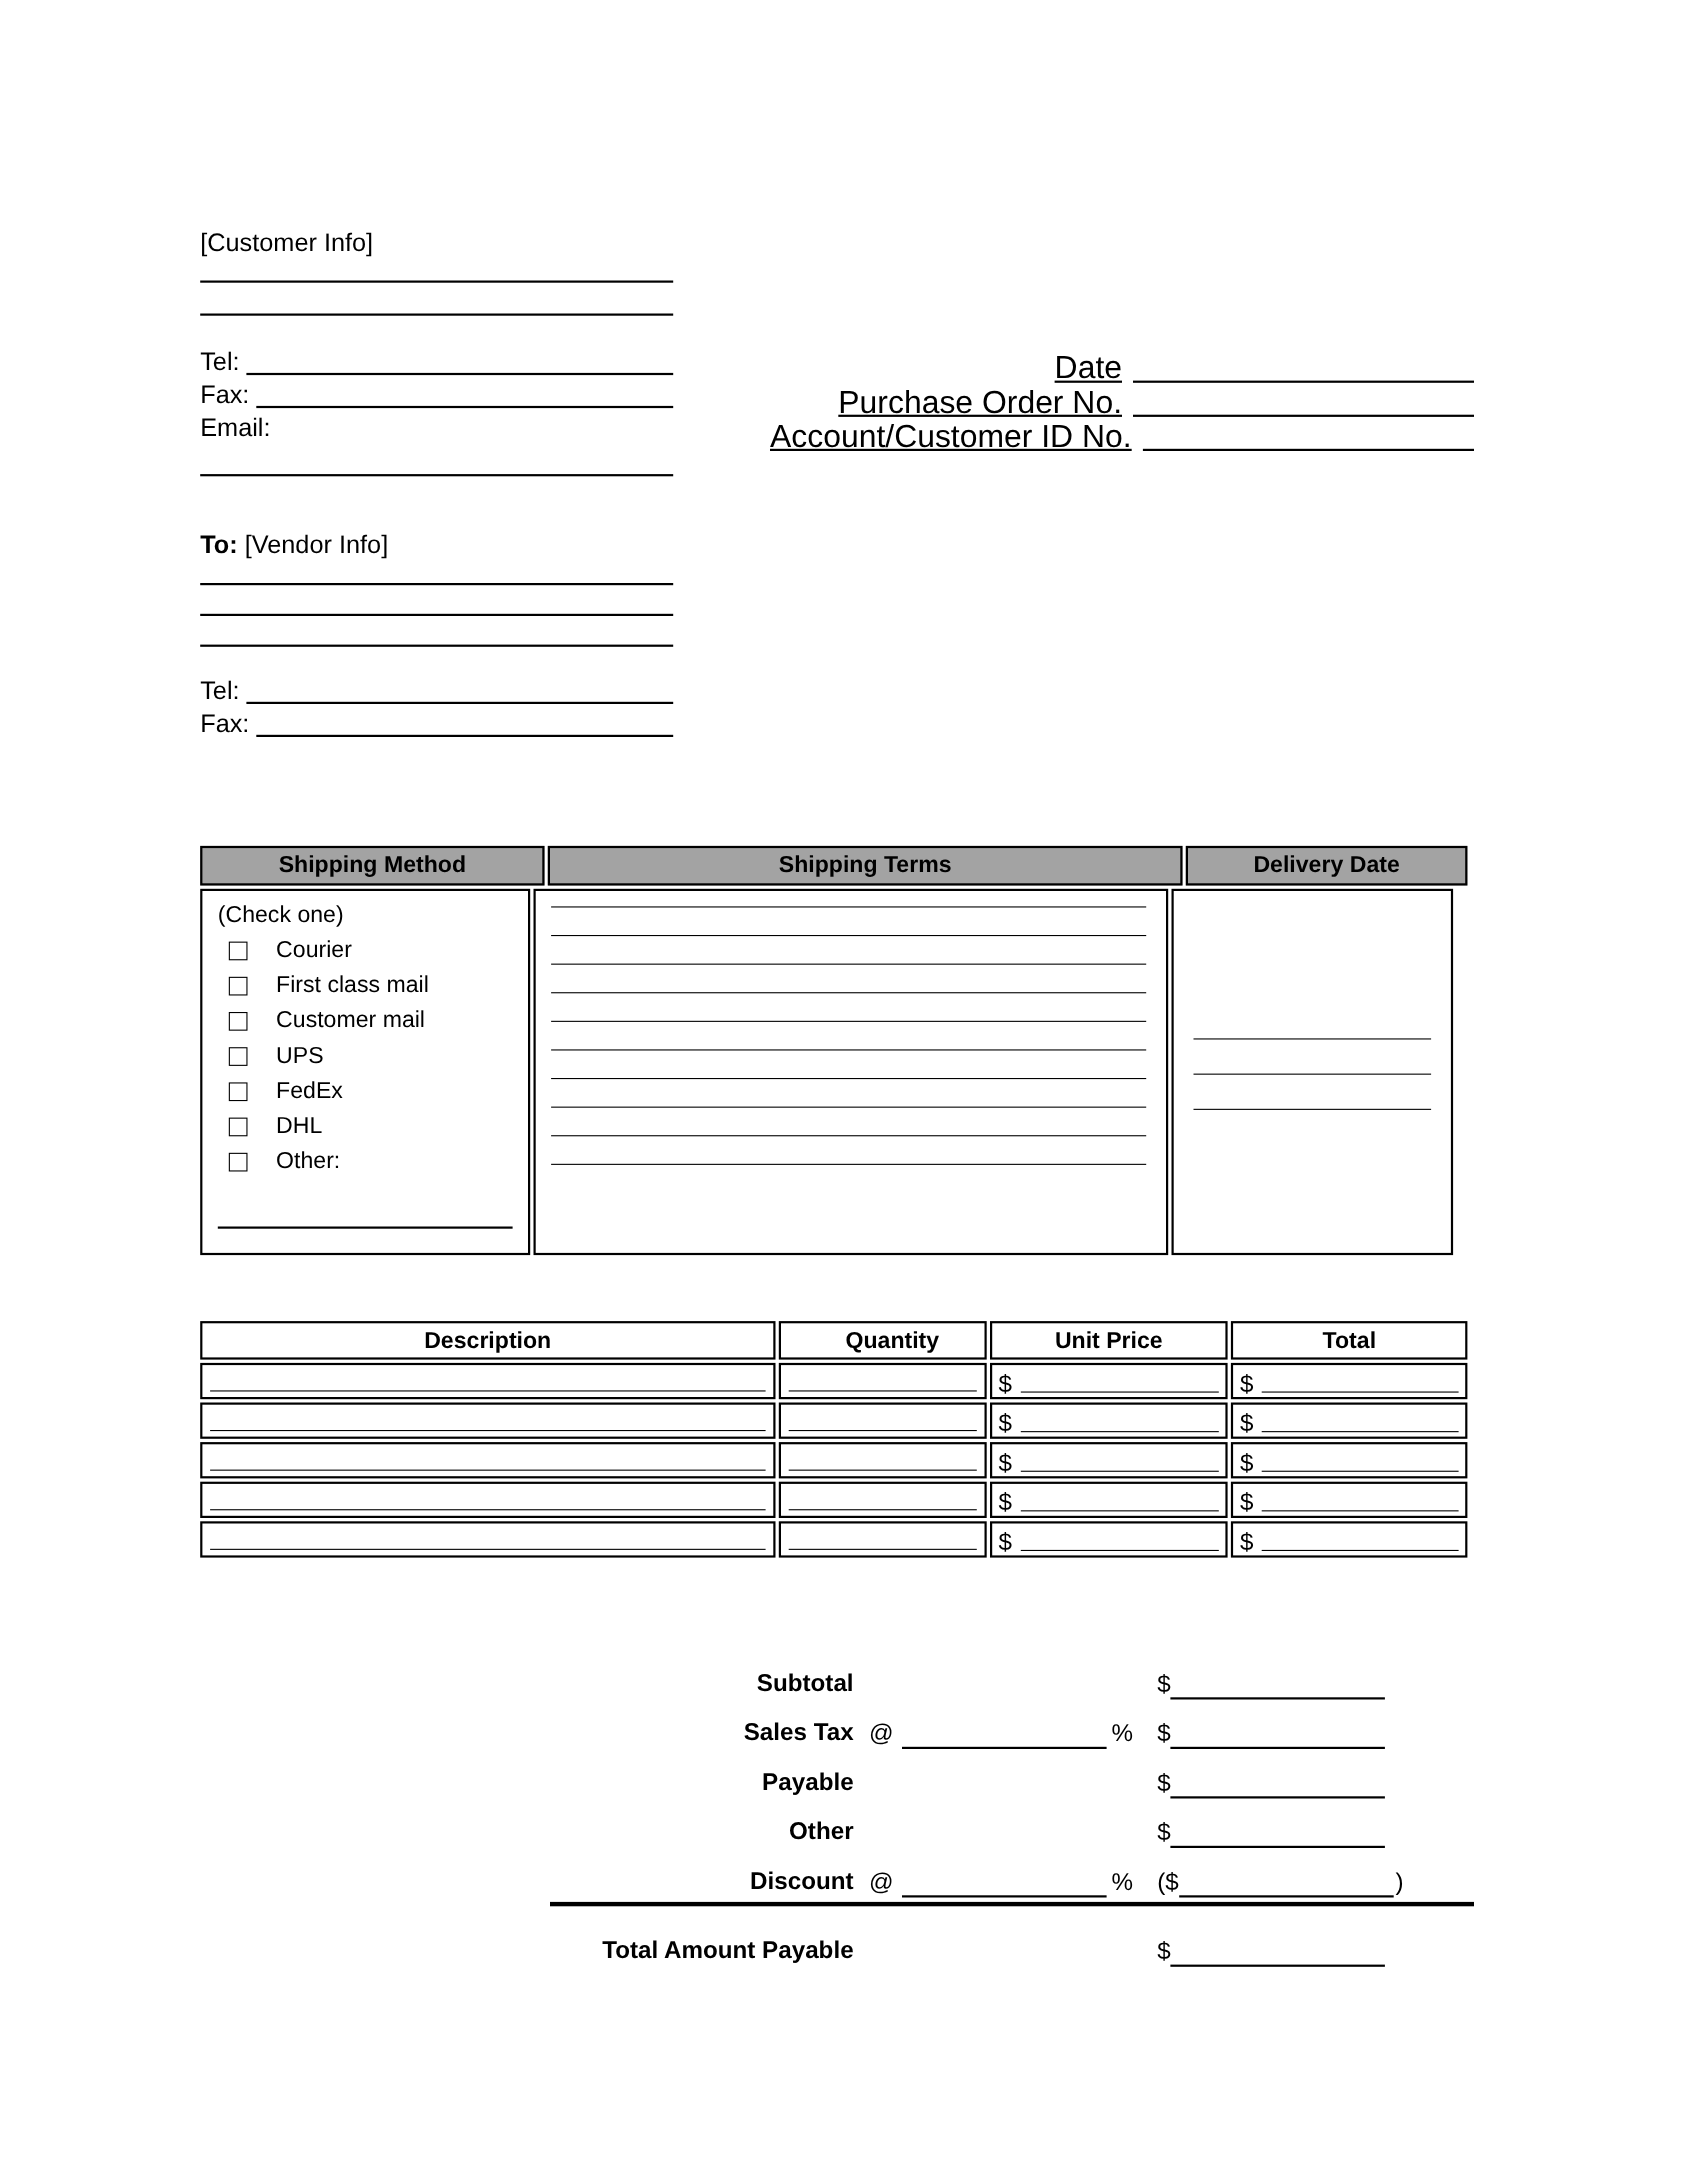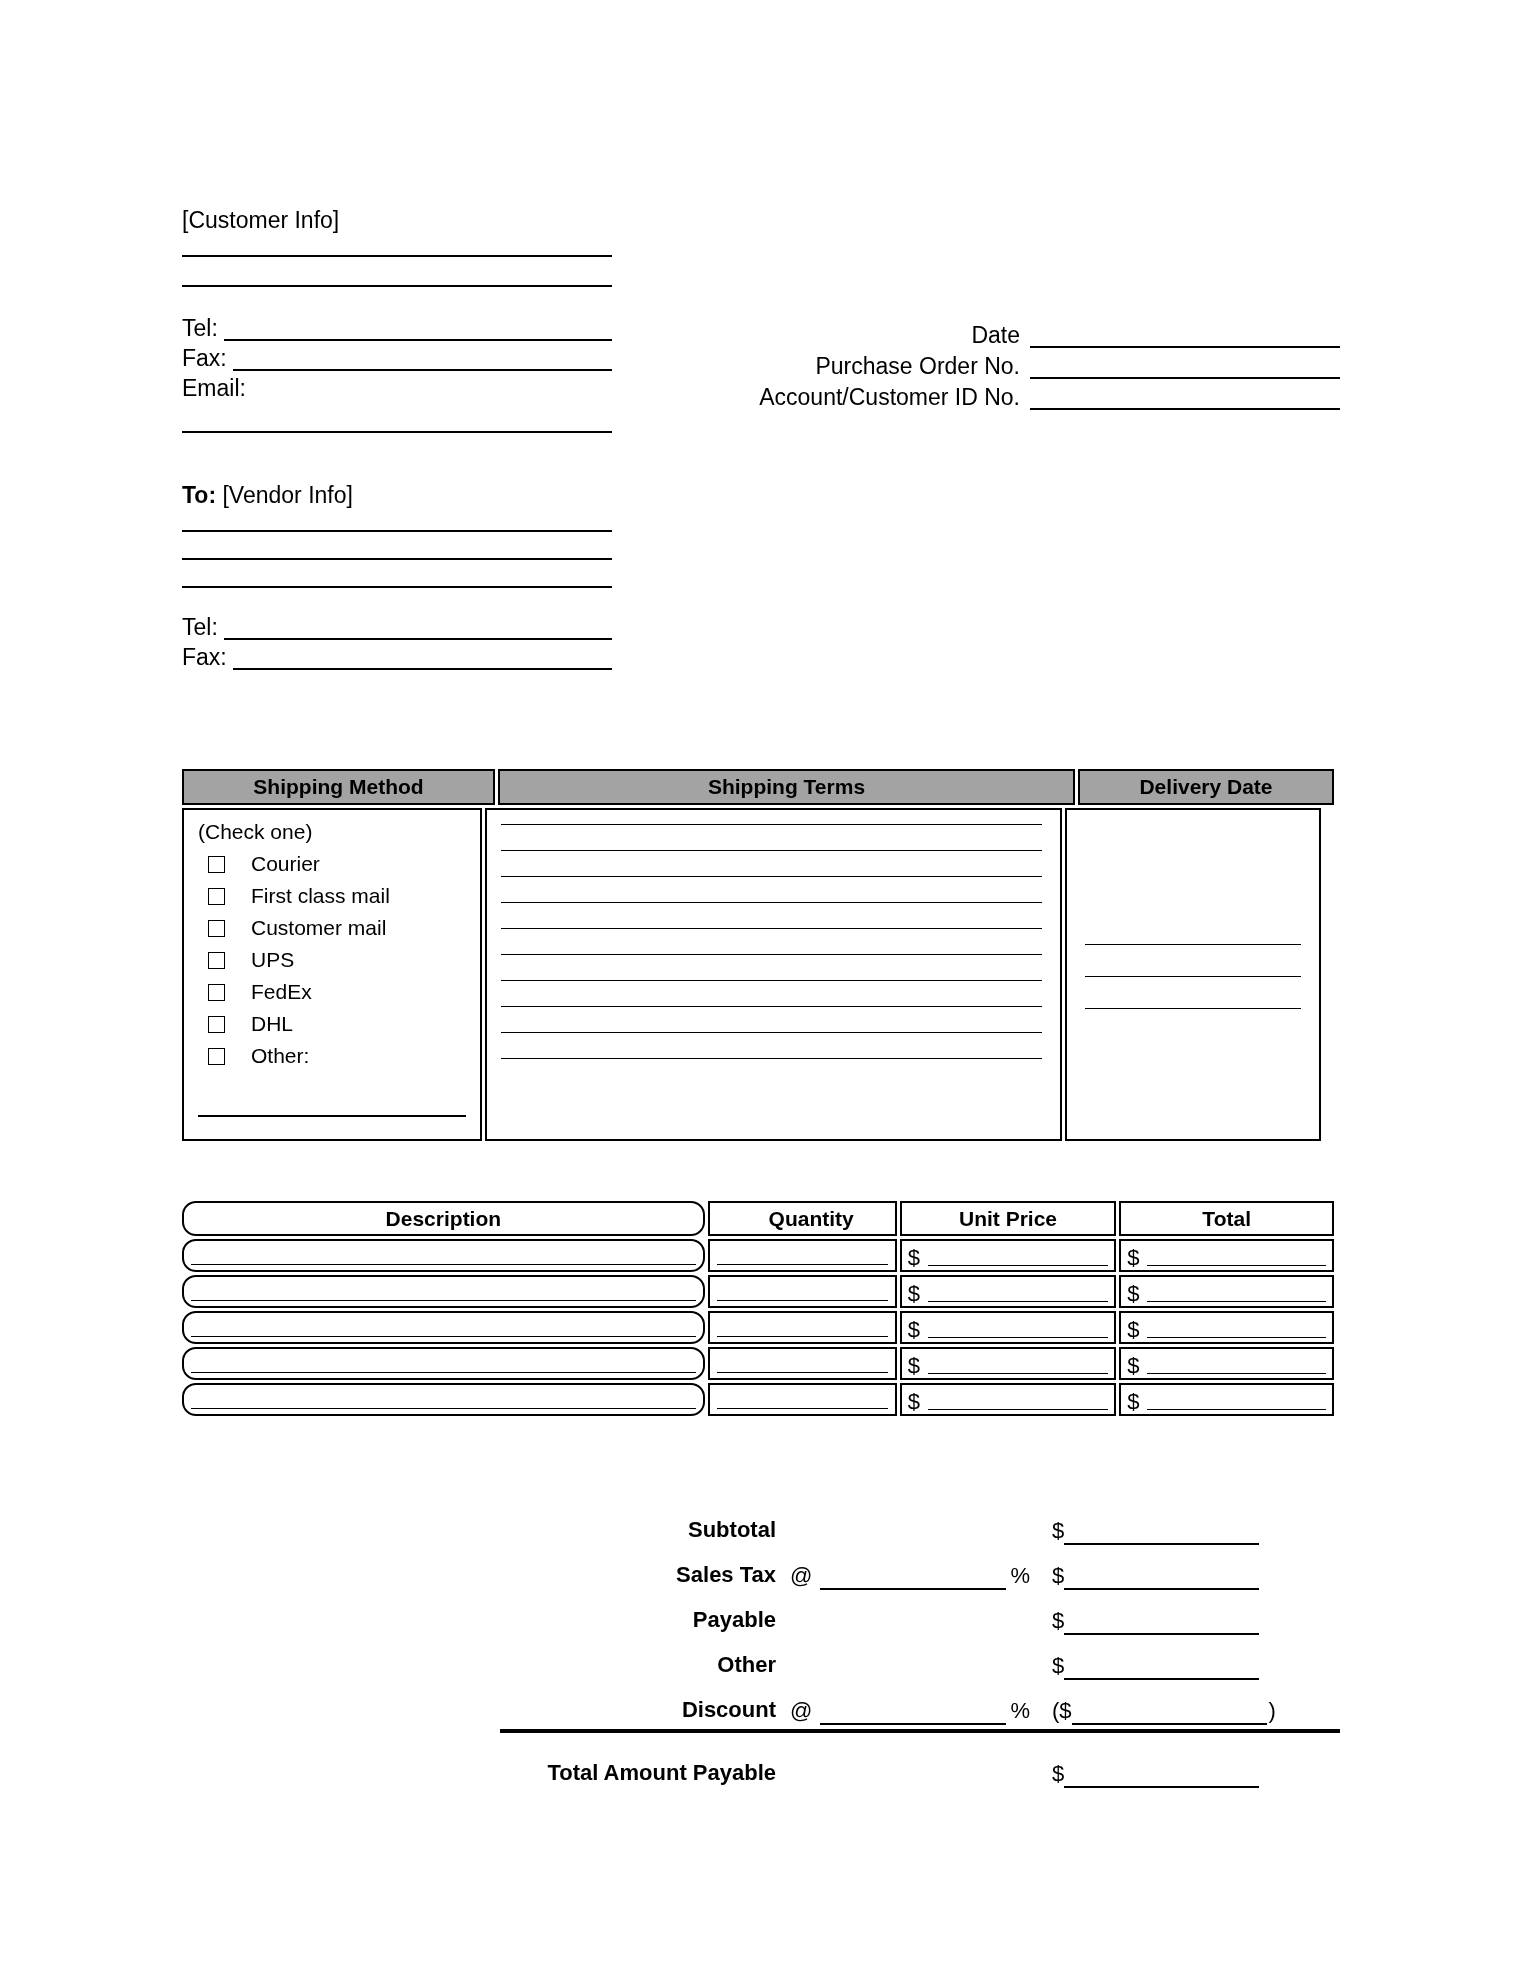--- a/index.html
+++ b/index.html
@@ -38,21 +38,21 @@
 
   .title-wrap { position:absolute; left:780px; top:185px; width:560px; text-align:center; }
   .po-title {
     font-size:53px; font-weight:bold; letter-spacing:0.5px;
     border-bottom:5px solid #000; display:inline-block; padding-bottom:2px;
     white-space:nowrap;
   }
 
   .meta-block { position:absolute; left:700px; top:322px; width:640px; }
   .meta-row { display:flex; align-items:flex-end; justify-content:flex-end; margin-bottom:5px; }
-  .meta-row .mlbl { font-size:23px; line-height:26px; white-space:nowrap; padding-right:10px; }
+  .meta-row .mlbl { font-size:29px; line-height:26px; white-space:nowrap; padding-right:10px;text-decoration:underline; }
   .meta-row .mfill { width:310px; border-bottom:2.2px solid #000; height:22px; }
 
   
   .vendor-block { position:absolute; left:182px; top:480px; width:430px; }
   .vendor-title { font-size:23px; line-height:30px; white-space:nowrap; }
   .vendor-title b { font-weight:bold; }
   .vendor-lines { margin-top:20px; }
   .vendor-lines .rule { margin-bottom:26px; }
 
   
@@ -97,21 +97,21 @@
   .items-table { position:absolute; left:182px; top:1201px; width:1152px; }
   .it-row { display:flex; }
   .it-row > div { border:2.4px solid #000; background:#fff; }
   .it-head > div {
     height:35px; font-size:21px; font-weight:bold;
     display:flex; align-items:center; justify-content:center;
   }
   .it-body > div { height:33px; position:relative; }
   .it-row + .it-row { margin-top:3px; }
 
-  .c-desc  { width:526px;border-radius:14px; }
+  .c-desc  { width:526px; }
   .c-qty   { width:190px; margin-left:3px;padding-left:18px; }
   .c-unit  { width:218px; margin-left:3px; }
   .c-total { width:216px; margin-left:3px;text-align:right; }
 
   .cell-line {
     position:absolute; left:7px; right:7px; bottom:5px;
     border-bottom:1.9px solid #000; height:0;
   }
   .cell-money { position:absolute; left:6px; bottom:1px; font-size:22px; line-height:22px; }
   .cell-money-line {

